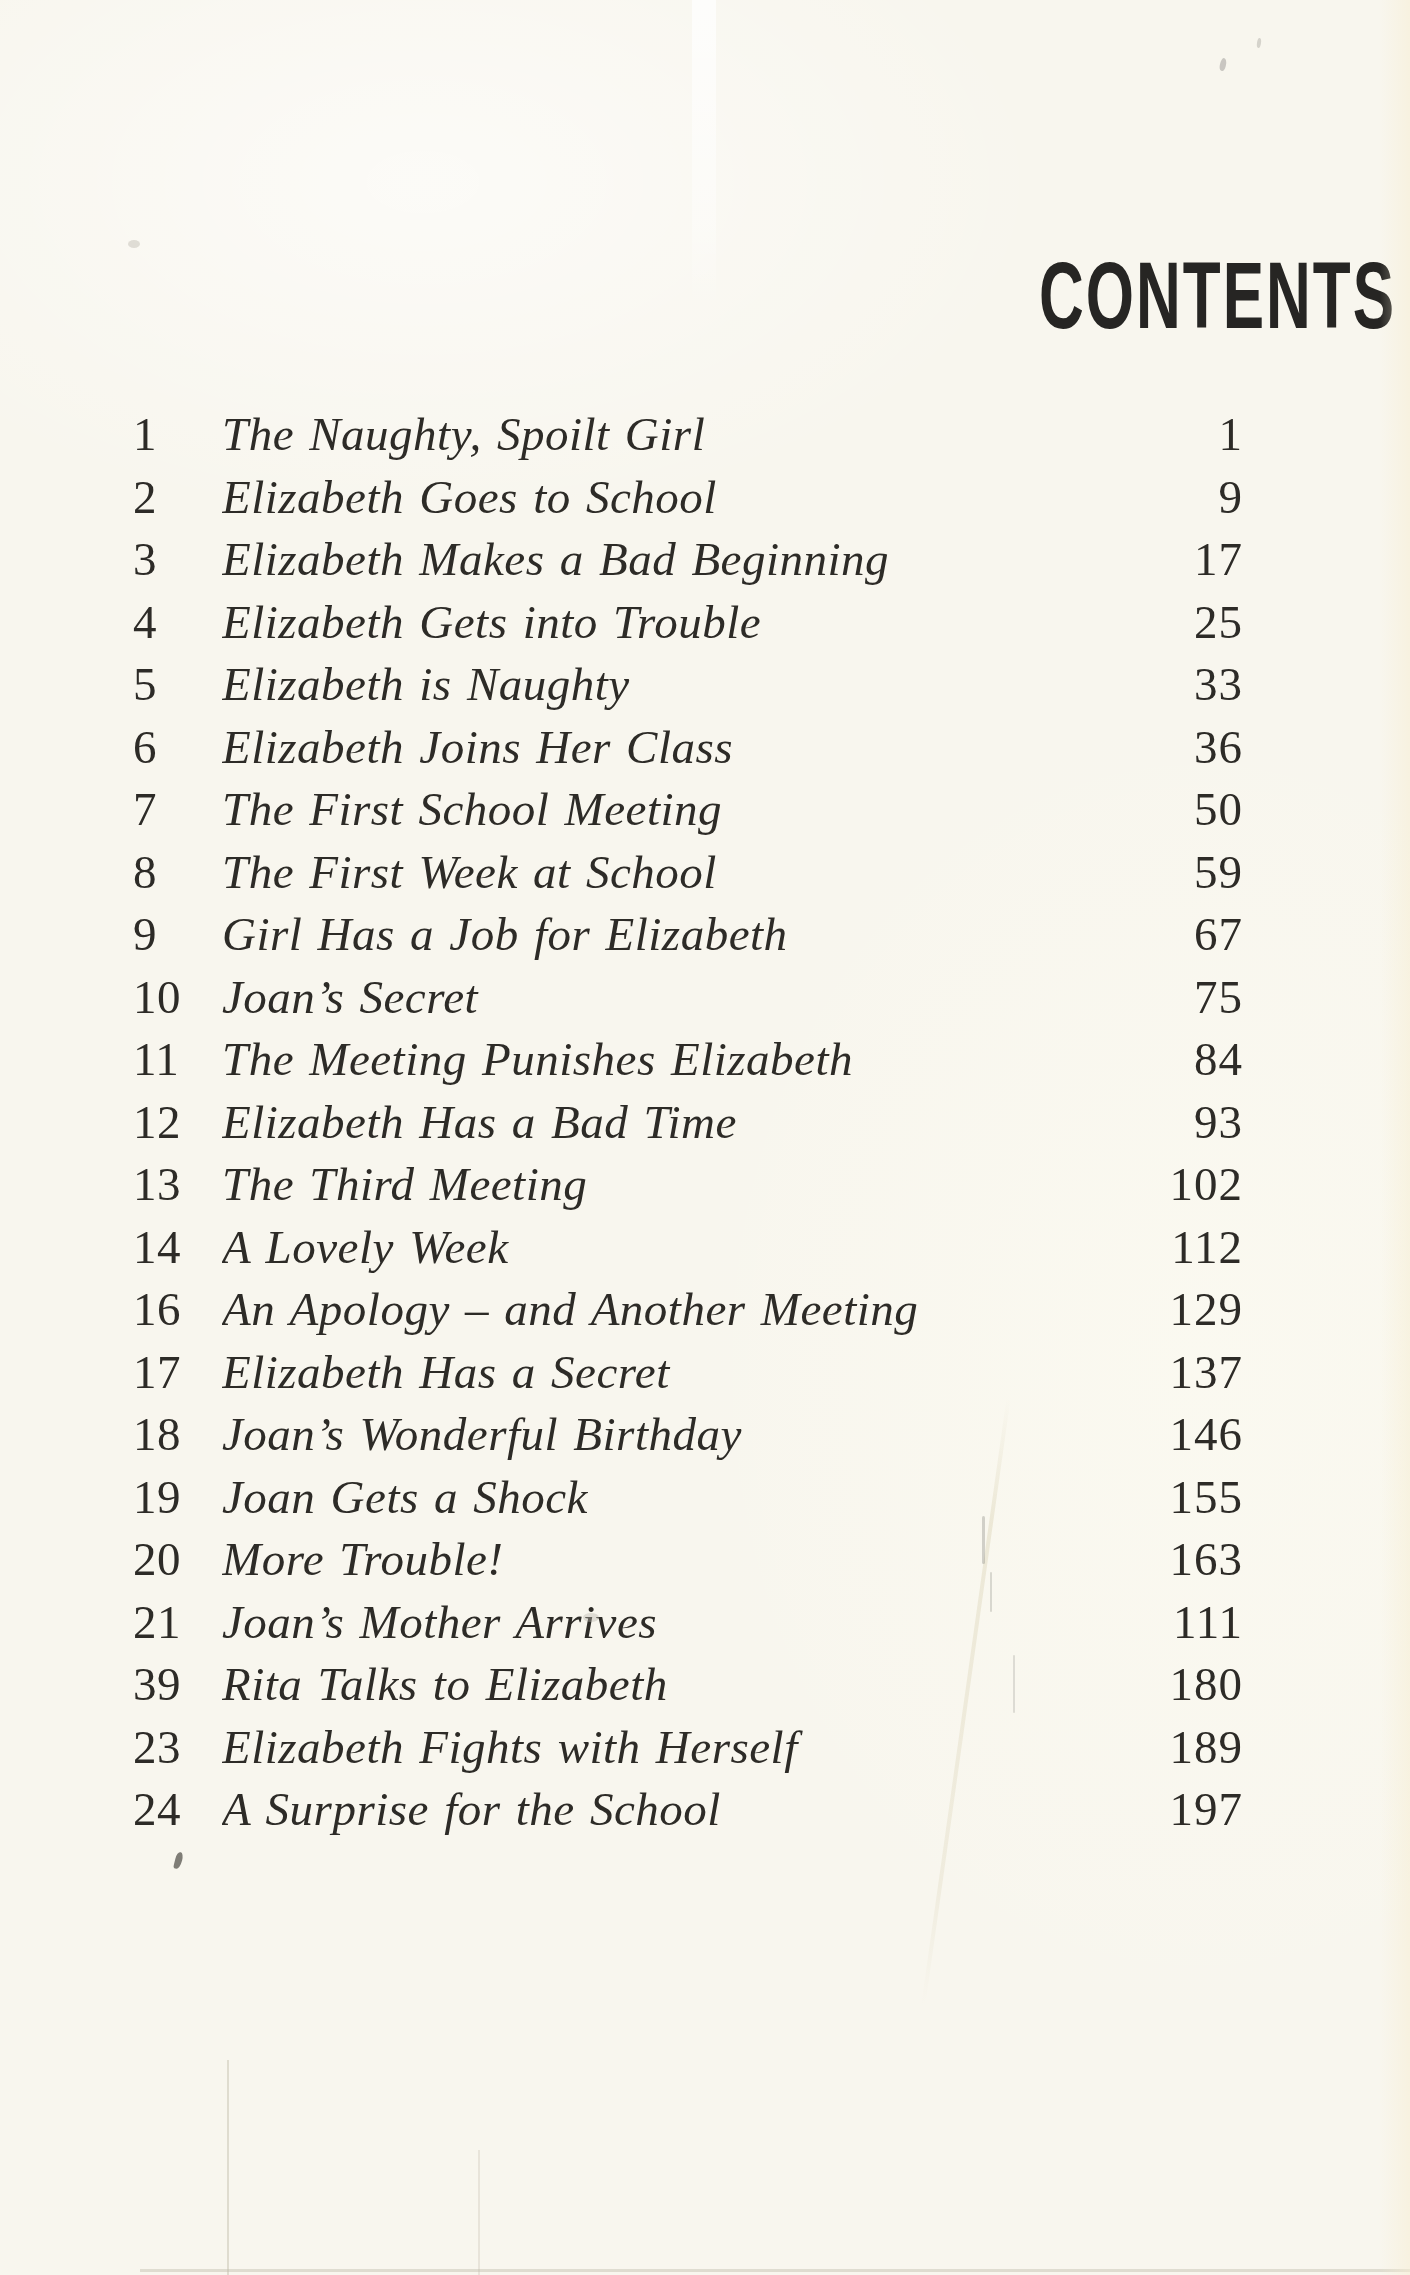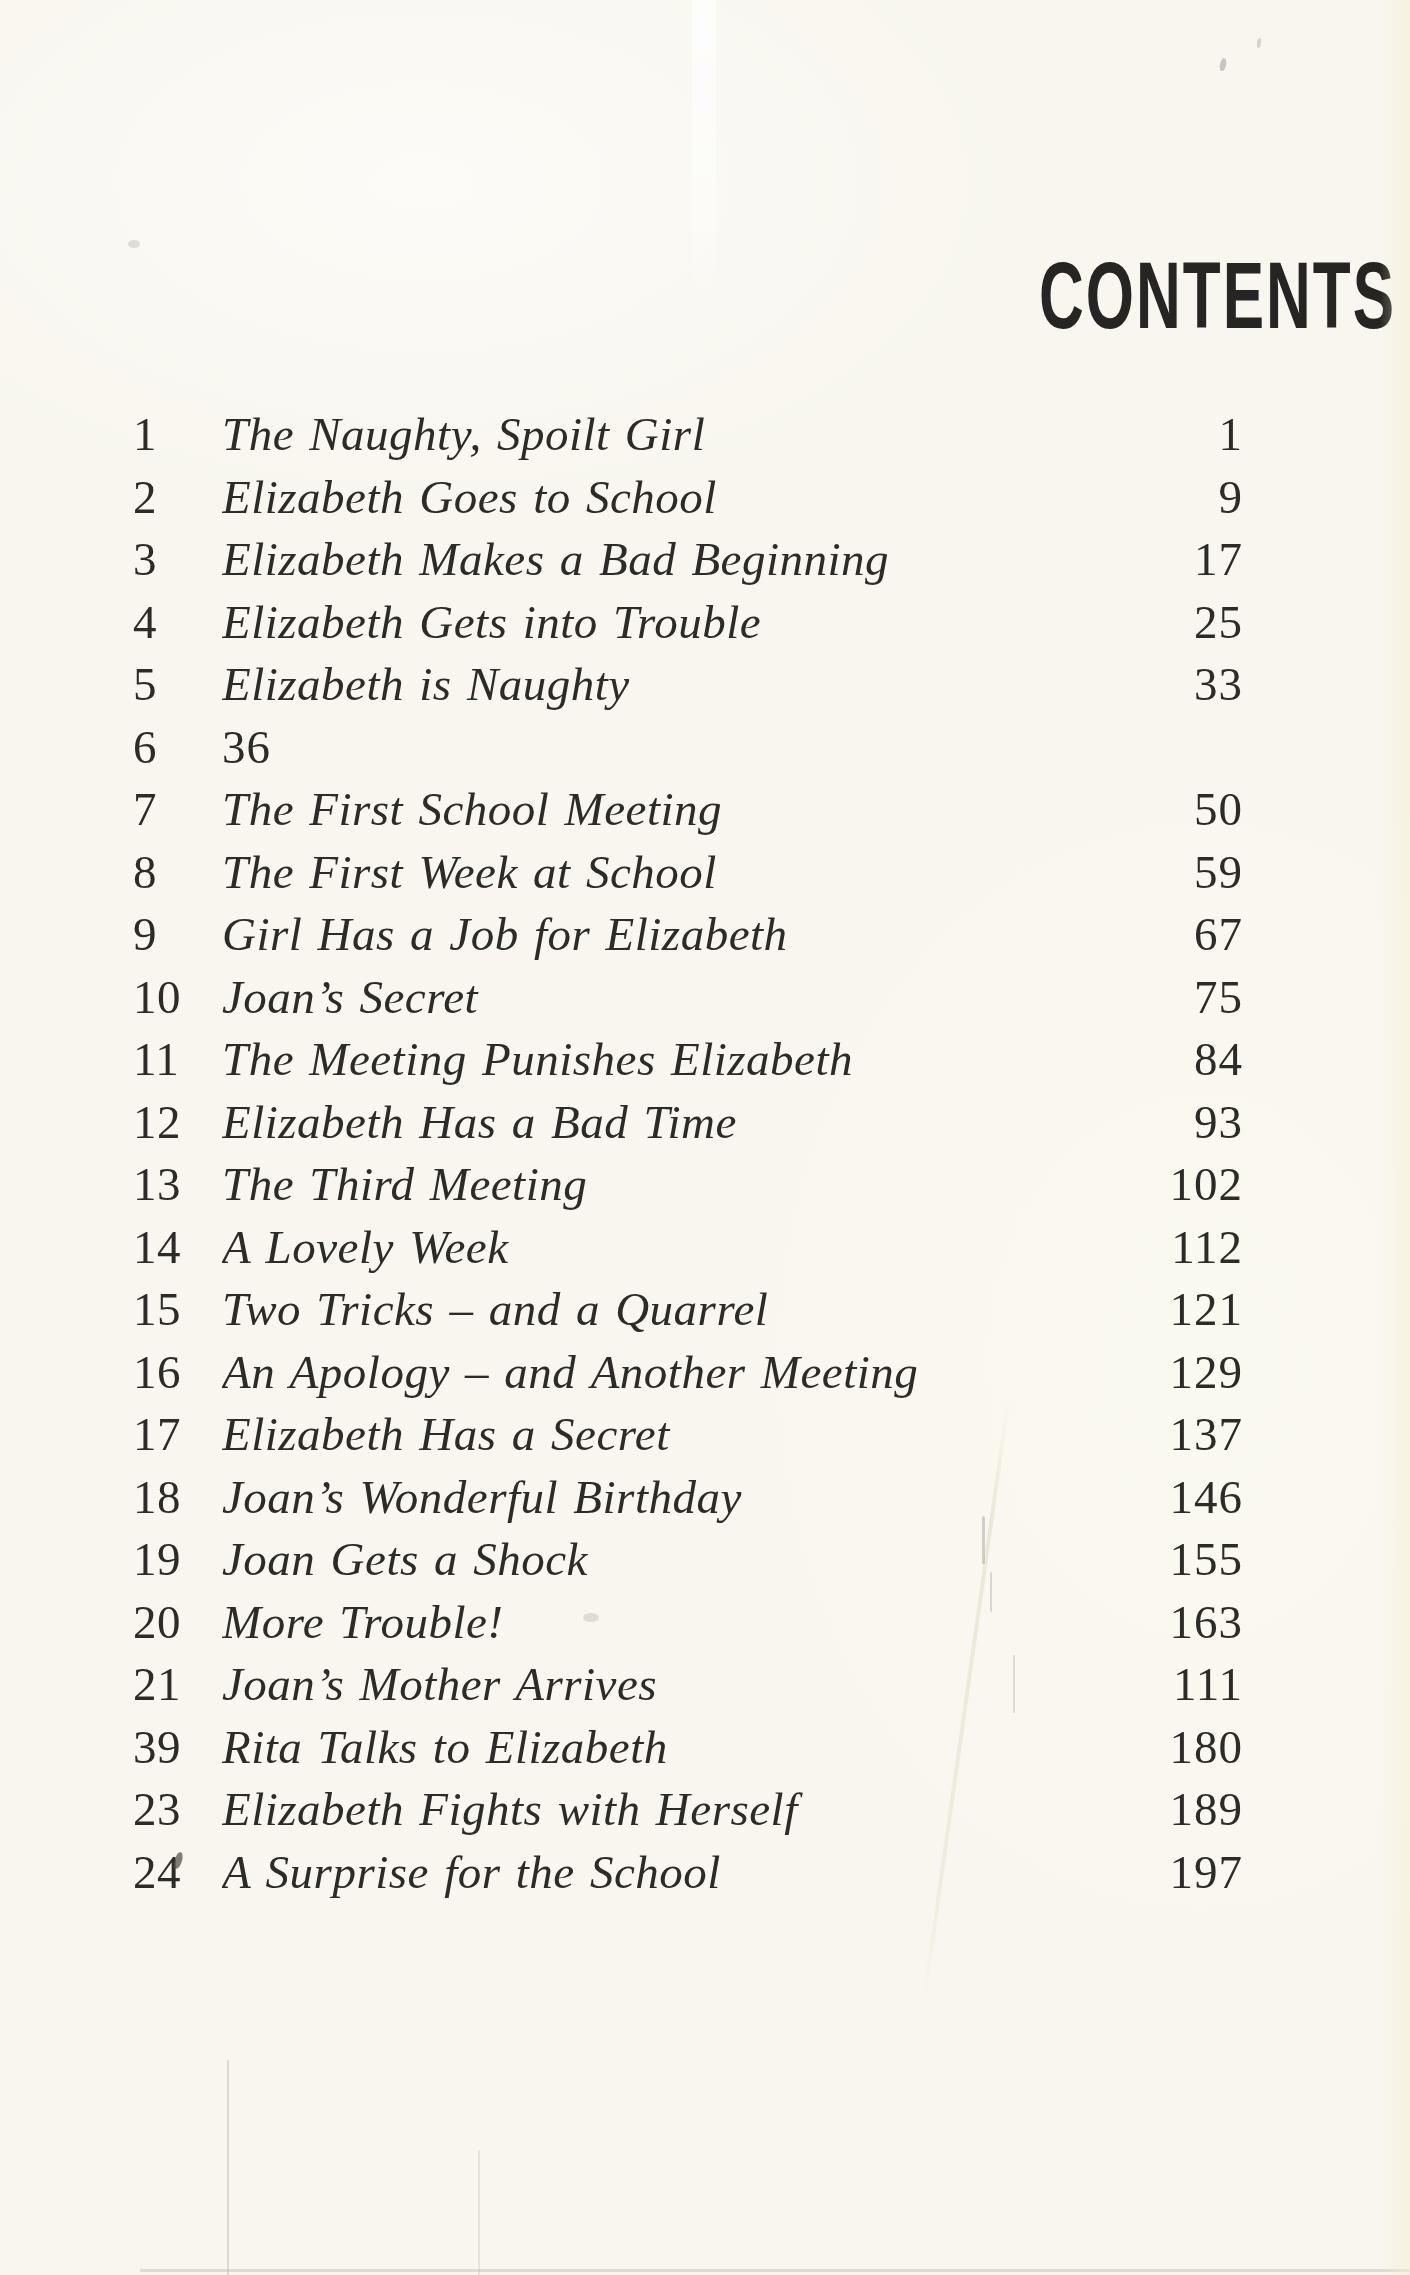--- a/index.html
+++ b/index.html
@@ -123,20 +123,21 @@
         <span class="chap">Elizabeth Gets into Trouble</span>
         <span class="pg">25</span>
       </div>
       <div class="row">
         <span class="num">5</span>
         <span class="chap">Elizabeth is Naughty</span>
         <span class="pg">33</span>
       </div>
       <div class="row">
         <span class="num">6</span>
+        <span class="chap">Elizabeth Joins Her Class</span>
         <span class="pg">36</span>
       </div>
       <div class="row">
         <span class="num">7</span>
         <span class="chap">The First School Meeting</span>
         <span class="pg">50</span>
       </div>
       <div class="row">
         <span class="num">8</span>
         <span class="chap">The First Week at School</span>
@@ -164,25 +165,20 @@
       </div>
       <div class="row">
         <span class="num">13</span>
         <span class="chap">The Third Meeting</span>
         <span class="pg">102</span>
       </div>
       <div class="row">
         <span class="num">14</span>
         <span class="chap">A Lovely Week</span>
         <span class="pg">112</span>
-      </div>
-      <div class="row">
-        <span class="num">15</span>
-        <span class="chap">Two Tricks – and a Quarrel</span>
-        <span class="pg">121</span>
       </div>
       <div class="row">
         <span class="num">16</span>
         <span class="chap">An Apology – and Another Meeting</span>
         <span class="pg">129</span>
       </div>
       <div class="row">
         <span class="num">17</span>
         <span class="chap">Elizabeth Has a Secret</span>
         <span class="pg">137</span>

